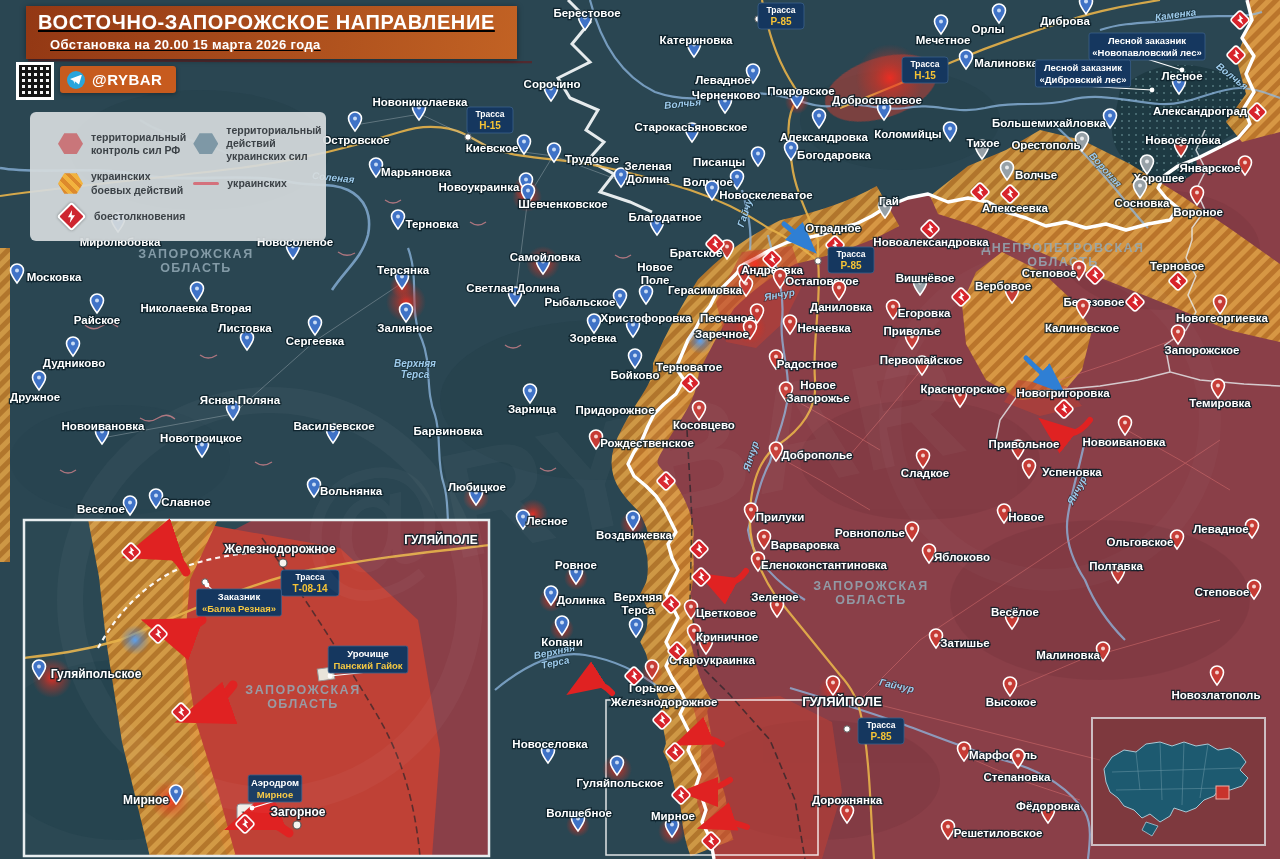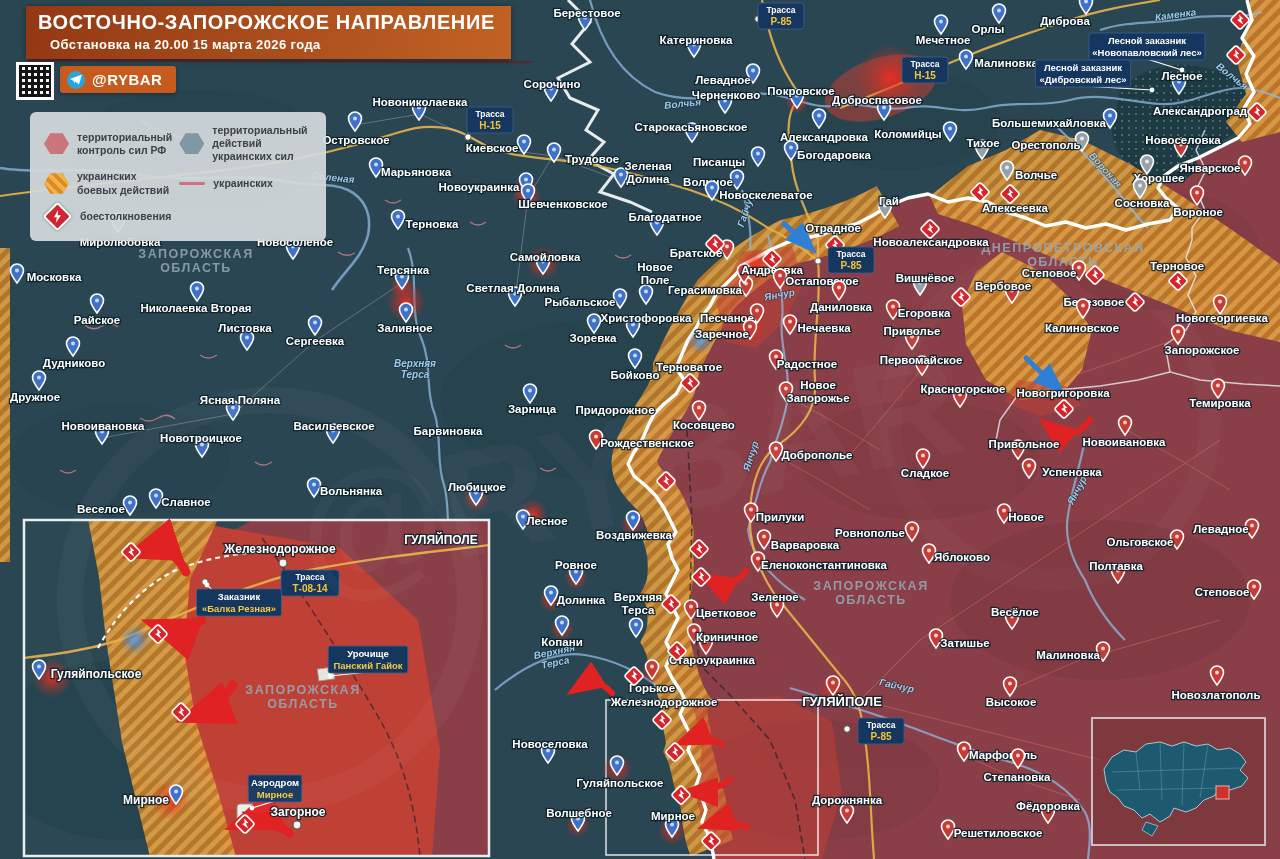--- a/index.html
+++ b/index.html
@@ -4,34 +4,34 @@
 <style>
   html,body{margin:0;padding:0;background:#111;}
   .stage{position:relative;width:1280px;height:859px;overflow:hidden;background:#2a4652;font-family:"Liberation Sans",sans-serif;}
   svg text{font-family:"Liberation Sans","DejaVu Sans",sans-serif;}
   .town-label{fill:#fff;font-weight:bold;paint-order:stroke;stroke:rgba(10,30,40,.85);stroke-width:2.6px;}
   .region-label{fill:#93aab6;opacity:.85;font-weight:bold;letter-spacing:1.5px;font-size:12.5px;}
   .river-label{fill:#9ecbeb;font-style:italic;font-weight:bold;font-size:10px;paint-order:stroke;stroke:rgba(10,30,40,.5);stroke-width:1.4px;}
   .arrowR{stroke:#e02222;fill:none;stroke-linecap:round;}
   .arrowB{stroke:#2f7fd4;fill:none;stroke-linecap:round;}
   
-  .titleblock{position:absolute;left:26px;top:6px;padding:5px 16px 7px 12px;background:linear-gradient(100deg,rgba(155,55,15,.93),rgba(205,100,32,.93));box-shadow:0 1px 6px rgba(0,0,0,.4);}
+  .titleblock{position:absolute;left:26px;top:6px;padding:5px 22px 7px 12px;background:linear-gradient(100deg,rgba(155,55,15,.93),rgba(205,100,32,.93));box-shadow:0 1px 6px rgba(0,0,0,.4);text-decoration:underline;}
   .titleblock h1{margin:0;color:#fff;font-size:20px;letter-spacing:.6px;white-space:nowrap;}
   .titleblock h2{margin:3px 12px 0;color:#fff;font-size:13px;letter-spacing:.4px;}
   
   .qr{position:absolute;left:16px;top:62px;width:38px;height:38px;background:
       repeating-linear-gradient(0deg,#141414 0 3px,transparent 3px 6px),
       repeating-linear-gradient(90deg,#141414 0 3px,#f5f5f5 3px 6px);
       border:3px solid #fff;box-sizing:border-box;}
   .banner{position:absolute;left:60px;top:66px;height:27px;display:flex;align-items:center;gap:7px;background:#c75b1e;border-radius:3px;padding:0 14px 0 7px;box-shadow:0 1px 4px rgba(0,0,0,.35);}
   .tg{width:18px;height:18px;border-radius:50%;background:#2aa5dc;position:relative;}
   .tg i{position:absolute;left:3px;top:4px;width:12px;height:10px;background:#fff;clip-path:polygon(0 45%,100% 0,75% 100%,40% 68%,40% 95%,28% 62%);}
   .banner b{color:#fff;font-size:15px;letter-spacing:.5px;}
   
-  .legend{position:absolute;left:30px;top:112px;width:296px;box-sizing:border-box;background:rgba(213,218,221,.93);border-radius:6px;padding:12px 12px 12px 14px;display:grid;grid-template-columns:1.02fr 1.2fr;row-gap:11px;column-gap:10px;gap:7px;}
+  .legend{position:absolute;left:30px;top:112px;width:296px;box-sizing:border-box;background:rgba(213,218,221,.93);border-radius:6px;padding:12px 12px 12px 28px;display:grid;grid-template-columns:1.02fr 1.2fr;row-gap:11px;column-gap:10px;gap:7px;}
   .li{display:flex;align-items:center;gap:8px;color:#3c4247;font-size:10.5px;font-weight:bold;line-height:1.25;}
   .hex{width:25px;height:22px;flex:0 0 25px;clip-path:polygon(25% 3%,75% 3%,100% 50%,75% 97%,25% 97%,0 50%);}
   .hex.red{background:#c9767a;}
   .hex.blue{background:#7e98a6;}
   .hex.stripe{background:repeating-linear-gradient(45deg,#f2b33e 0 4px,#dd8a2c 4px 8px);}
   .lineic{width:26px;height:3px;flex:0 0 26px;background:#d4717c;border-radius:2px;}
   .clashic{width:17px;height:17px;flex:0 0 17px;margin:2px 4px 2px 3px;background:#ce2630;border:2px solid #fff;border-radius:3px;transform:rotate(45deg);position:relative;box-shadow:0 0 3px rgba(0,0,0,.4);}
   .clashic i{position:absolute;left:3px;top:2px;width:11px;height:13px;background:#fff;transform:rotate(-45deg);clip-path:polygon(55% 0,18% 55%,44% 55%,34% 100%,82% 40%,52% 40%);}
 </style>
 </head>

